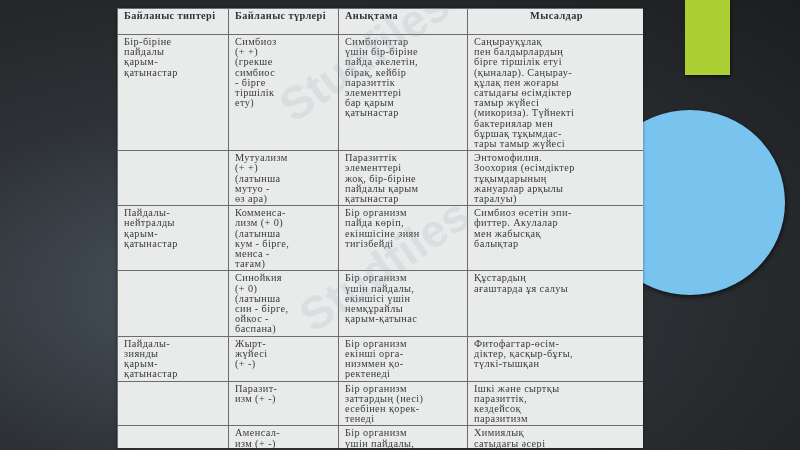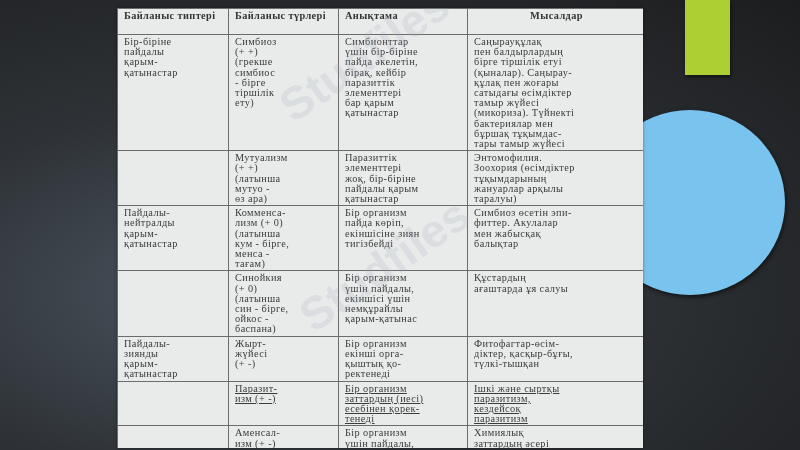--- a/index.html
+++ b/index.html
@@ -191,59 +191,59 @@
               <span class="line">қатынастар</span>
             </td>
             <td>
               <span class="line">Жырт-</span>
               <span class="line">жүйесі</span>
               <span class="line">(+ -)</span>
             </td>
             <td>
               <span class="line">Бір организм</span>
               <span class="line">екінші орга-</span>
-              <span class="line">қыштық қо-</span>
+              <span class="line">низммен қо-</span>
               <span class="line">ректенеді</span>
             </td>
             <td>
               <span class="line">Фитофагтар-өсім-</span>
               <span class="line">діктер, қасқыр-бұғы,</span>
               <span class="line">түлкі-тышқан</span>
             </td>
           </tr>
-          <tr style="height: 40px; text-decoration: underline;">
+          <tr style="height: 40px;">
             <td></td>
             <td>
               <span class="line">Паразит-</span>
               <span class="line">изм (+ -)</span>
             </td>
             <td>
               <span class="line">Бір организм</span>
               <span class="line">заттардың (иесі)</span>
               <span class="line">есебінен қорек-</span>
               <span class="line">тенеді</span>
             </td>
             <td>
               <span class="line">Ішкі және сыртқы</span>
-              <span class="line">паразитизм,</span>
+              <span class="line">паразиттік,</span>
               <span class="line">кездейсоқ</span>
               <span class="line">паразитизм</span>
             </td>
           </tr>
           <tr style="height: 62px;">
             <td></td>
             <td>
               <span class="line">Аменсал-</span>
               <span class="line">изм (+ -)</span>
             </td>
             <td>
               <span class="line">Бір организм</span>
               <span class="line">үшін пайдалы,</span>
             </td>
             <td>
               <span class="line">Химиялық</span>
-              <span class="line">заттардың әсері</span>
+              <span class="line">сатыдағы әсері</span>
             </td>
           </tr>
         </tbody>
     </table>
   </div>
 </div>
 
 </body></html>

